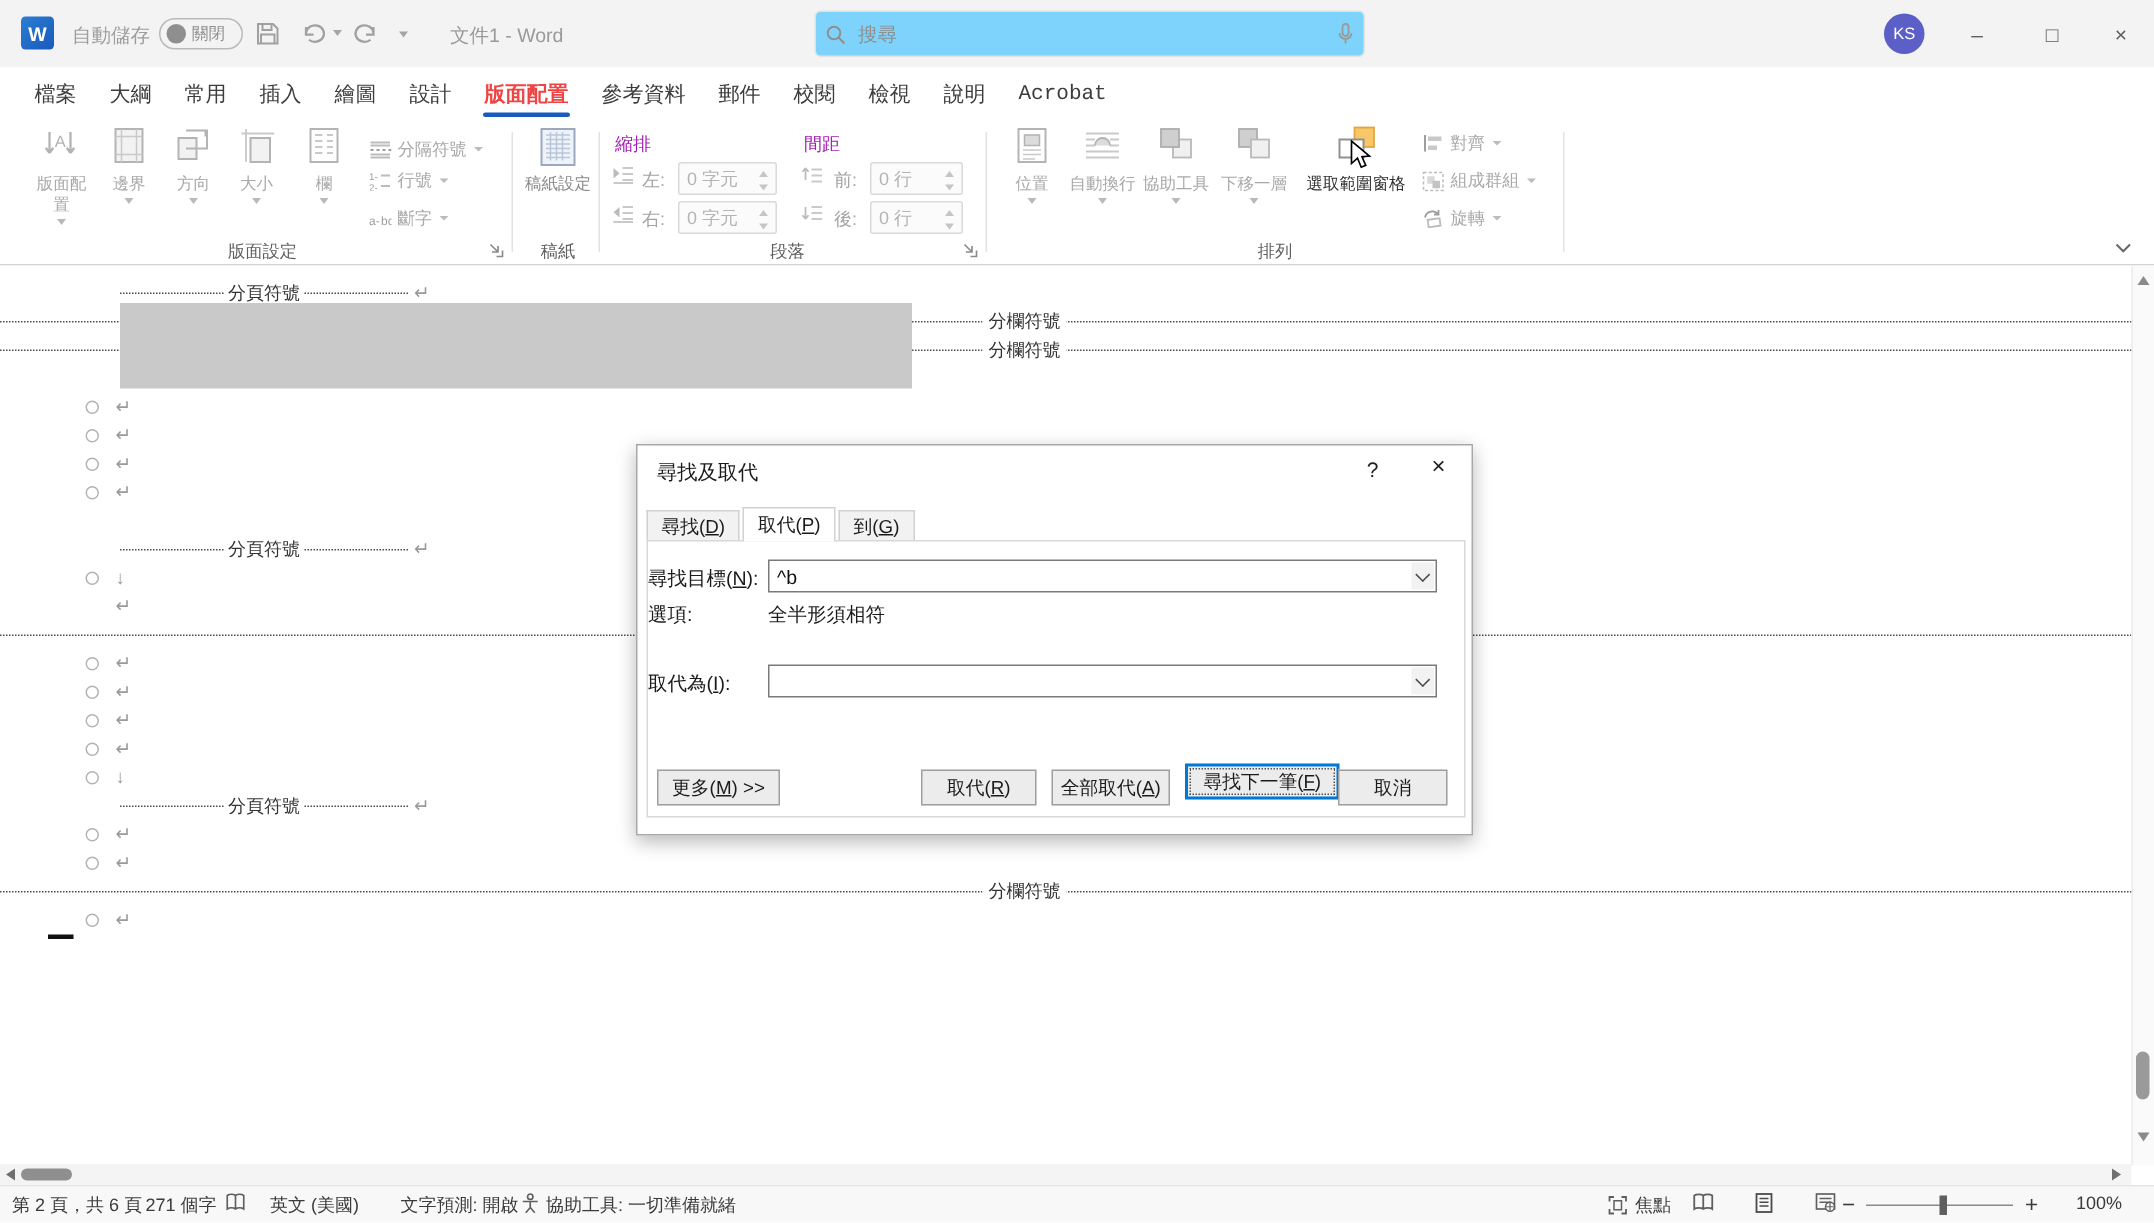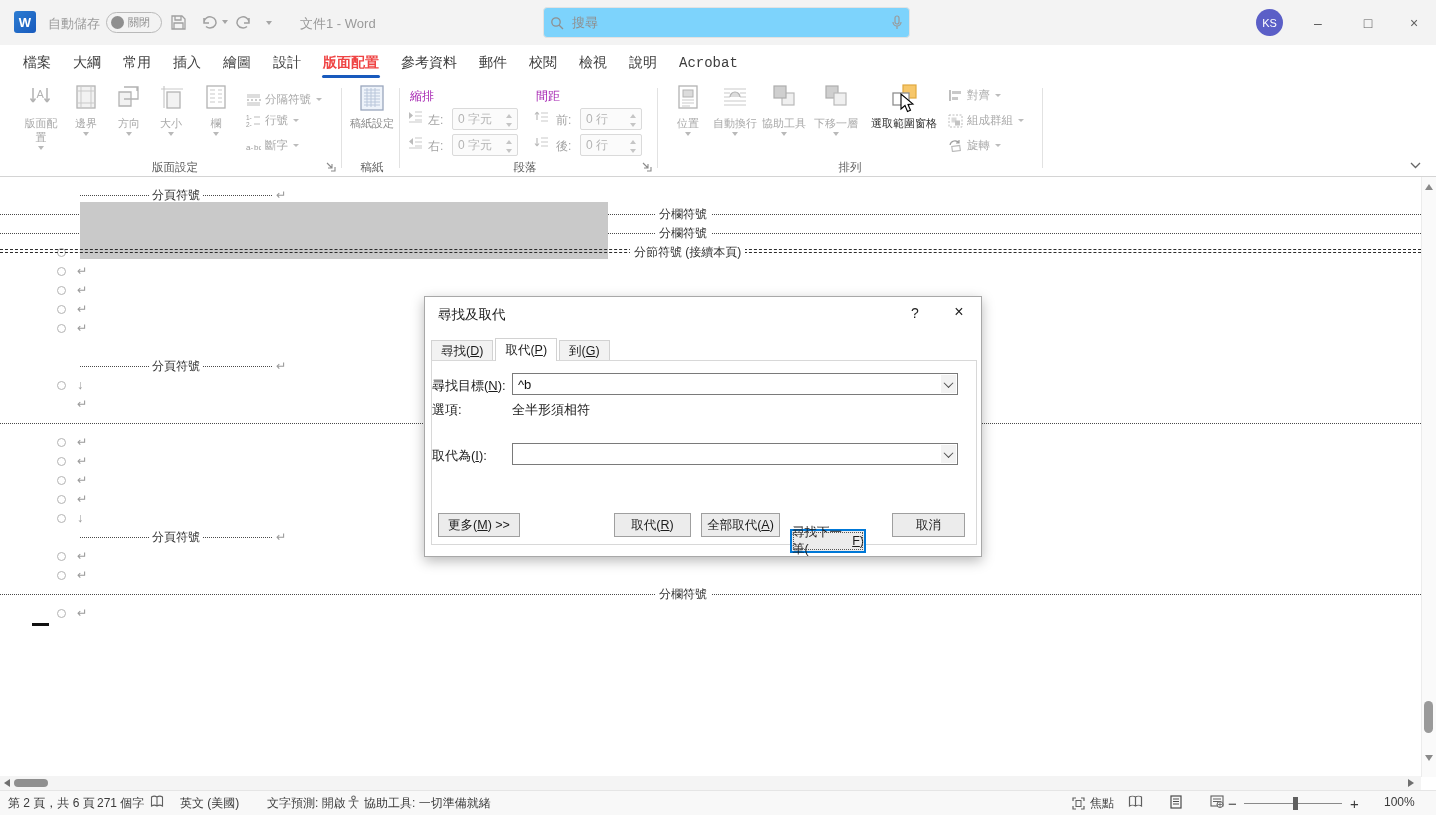--- a/index.html
+++ b/index.html
@@ -438,25 +438,20 @@
           <span class="mk" style="left:276px">↵</span>
         </div>
         <div class="drow column-break" style="top: 28px;">
           <span class="cline"></span>
           <span class="clbl">分欄符號</span>
         </div>
         <div class="drow column-break" style="top: 47px;">
           <span class="cline"></span>
           <span class="clbl">分欄符號</span>
         </div>
-        <div class="drow section-break" style="top: 66px;">
-          <span class="bul"></span>
-          <span class="sline"></span>
-          <span class="slbl">分節符號 (接續本頁)</span>
-        </div>
         <div class="drow bullet" style="top: 85px;">
           <span class="bul"></span>
           <span class="mk">↵</span>
         </div>
         <div class="drow bullet" style="top: 104px;">
           <span class="bul"></span>
           <span class="mk">↵</span>
         </div>
         <div class="drow bullet" style="top: 123px;">
           <span class="bul"></span>
@@ -638,21 +633,21 @@
     <div class="dlg-btn" style="left:189px;top:216px;width:77px">
         <span>取代(</span>
         <span class="key">R</span>
         <span>)</span>
       </div>
     <div class="dlg-btn" style="left:276px;top:216px;width:79px">
         <span>全部取代(</span>
         <span class="key">A</span>
         <span>)</span>
       </div>
-    <div class="dlg-btn focused" style="left:365px;top:232px;width:76px">
+    <div class="dlg-btn focused" style="left:365px;top:212px;width:103px">
         <span>尋找下一筆(</span>
         <span class="key">F</span>
         <span>)</span>
       </div>
     <div class="dlg-btn" style="left:467px;top:216px;width:73px">
         <span>取消</span>
       </div>
   </div>
 
 </div>

